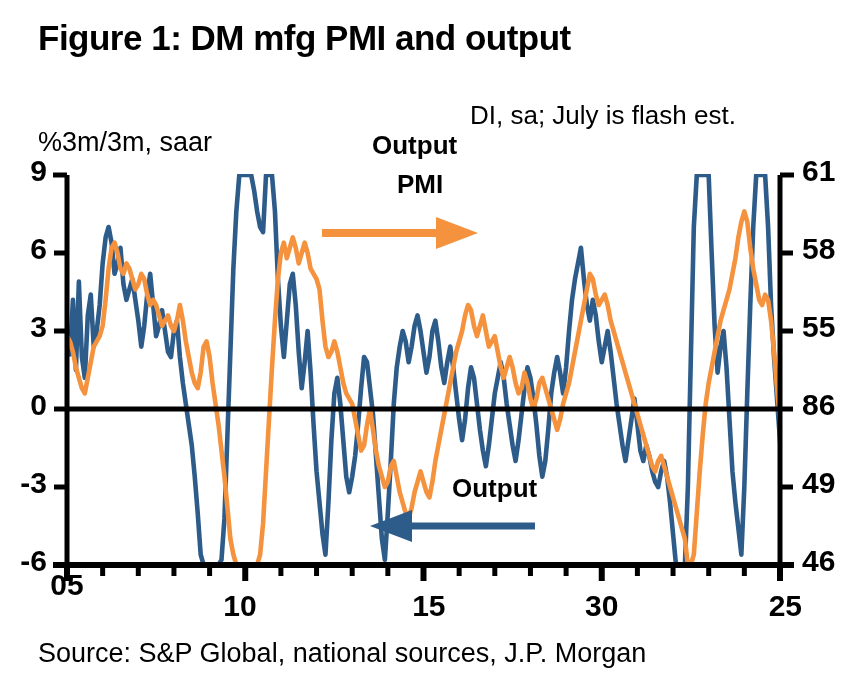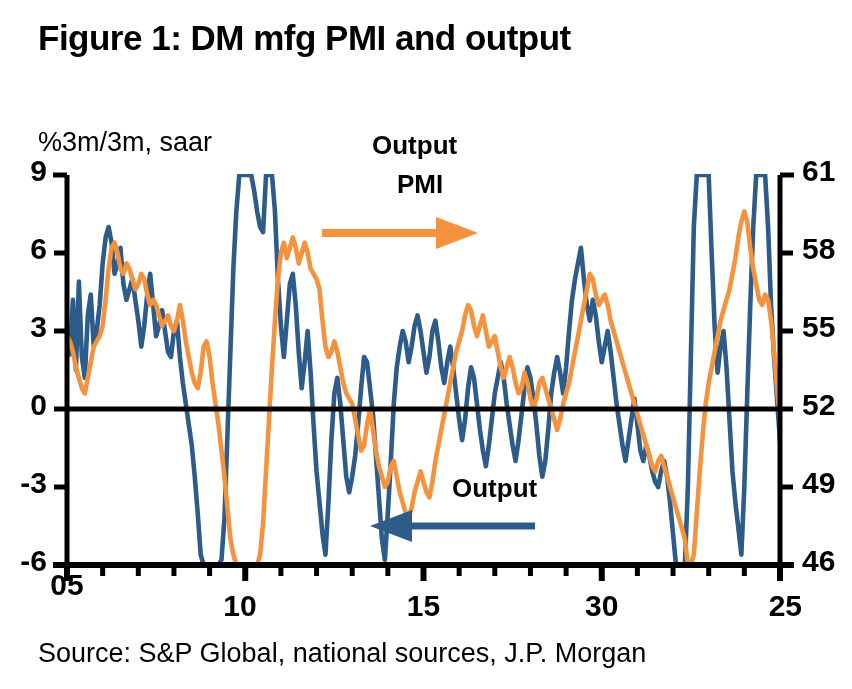--- a/index.html
+++ b/index.html
@@ -38,20 +38,21 @@
 
   svg{display:block;}
 </style>
 </head>
 <body>
 
 <div id="fig">
 
   <div class="title">Figure 1: DM mfg PMI and output</div>
   <div class="sub-left">%3m/3m, saar</div>
+  <div class="sub-right">DI, sa; July is flash est.</div>
 
   <div class="ann ann-pmi-1">Output</div>
   <div class="ann ann-pmi-2">PMI</div>
   <div class="ann ann-output">Output</div>
 
   <svg id="plot" width="852" height="689">
       <g>
         <clipPath id="plotclip">
           <rect x="67" y="174" width="713" height="391"></rect>
         </clipPath>
@@ -106,23 +107,23 @@
     </svg>
 
 <div class="axis-lbl" style="top: 544px; right: 805px; text-align: right;">-6</div>
     <div class="axis-lbl" style="top: 466px; right: 805px; text-align: right;">-3</div>
     <div class="axis-lbl" style="top: 388px; right: 805px; text-align: right;">0</div>
     <div class="axis-lbl" style="top: 310px; right: 805px; text-align: right;">3</div>
     <div class="axis-lbl" style="top: 232px; right: 805px; text-align: right;">6</div>
     <div class="axis-lbl" style="top: 154px; right: 805px; text-align: right;">9</div>
     <div class="axis-lbl" style="top: 544px; left: 802px;">46</div>
     <div class="axis-lbl" style="top: 466px; left: 802px;">49</div>
-    <div class="axis-lbl" style="top: 388px; left: 802px;">52</div>
+    <div class="axis-lbl" style="top: 388px; left: 802px;">86</div>
     <div class="axis-lbl" style="top: 310px; left: 802px;">55</div>
     <div class="axis-lbl" style="top: 232px; left: 802px;">58</div>
     <div class="axis-lbl" style="top: 154px; left: 802px;">61</div>
     <div class="axis-lbl" style="top: 568px; left: 45px; width: 44px; text-align: center;">05</div>
     <div class="axis-lbl" style="top: 589px; left: 223.25px; width: 44px; ">10</div>
-    <div class="axis-lbl" style="top: 589px; left: 401.5px; width: 44px; text-align: center;">15</div>
+    <div class="axis-lbl" style="top: 589px; left: 401.5px; width: 44px; text-align: right;">15</div>
     <div class="axis-lbl" style="top: 589px; left: 579.75px; width: 44px; text-align: center;">30</div>
     <div class="axis-lbl" style="top: 589px; left: 758px; width: 44px; text-align: right;">25</div>
     <div style="position: absolute; left: 38px; top: 638px; font-size: 27px; white-space: nowrap;">Source: S&amp;P Global, national sources, J.P. Morgan</div>
   </div>
 
 </body></html>

